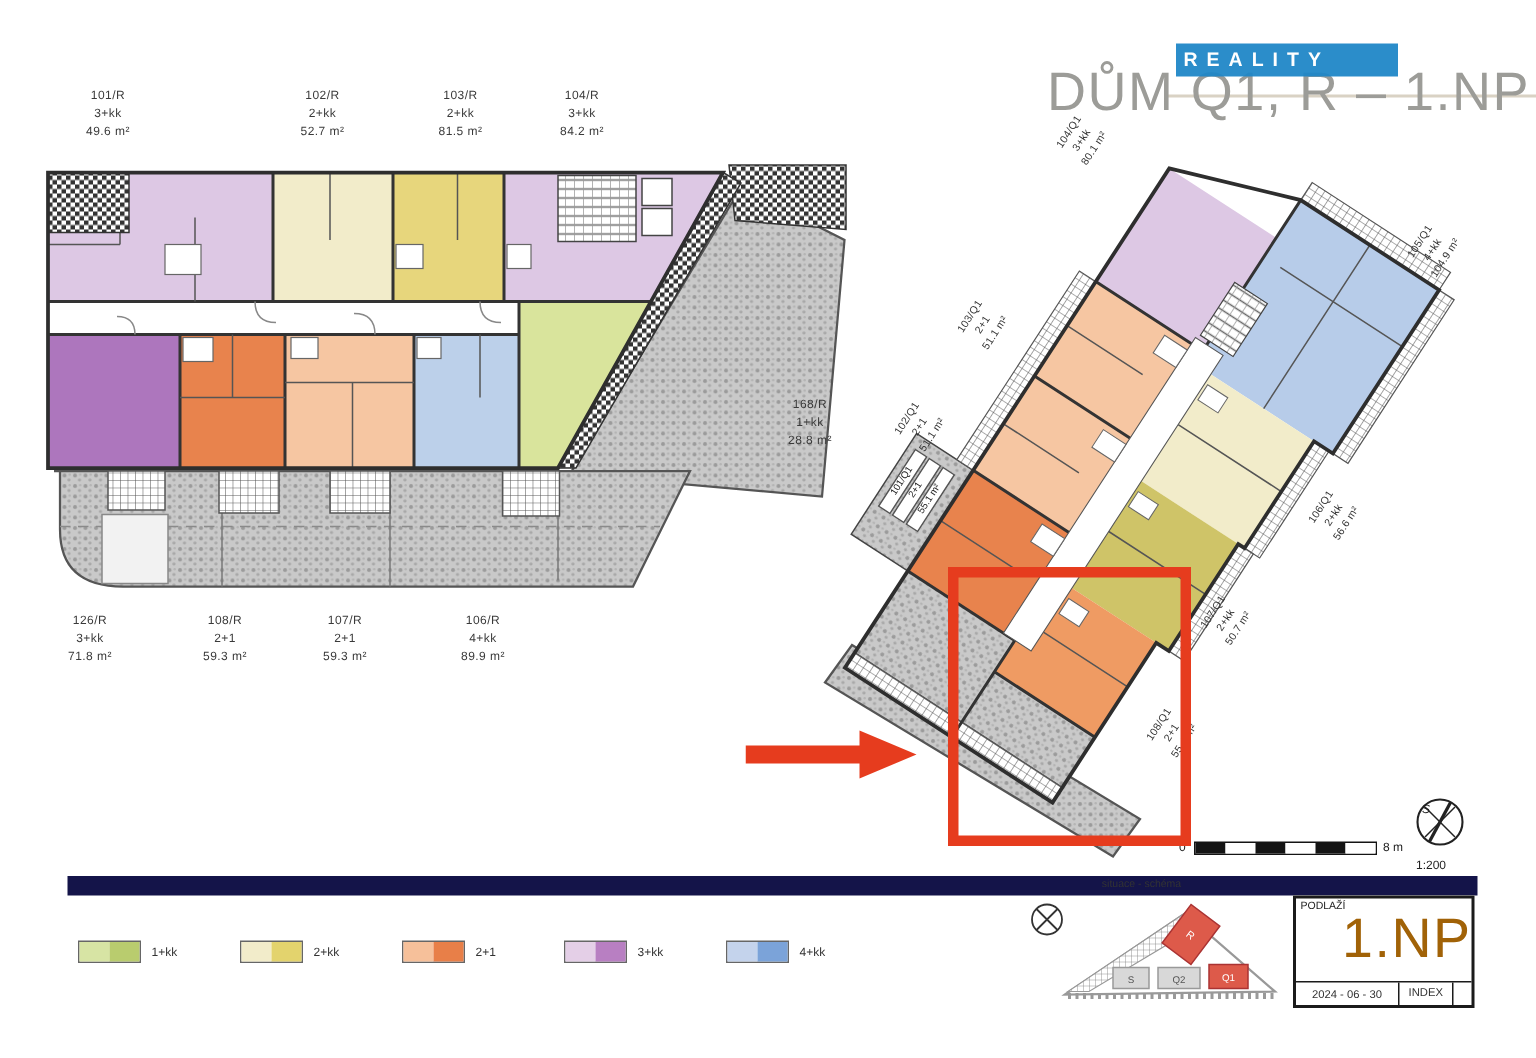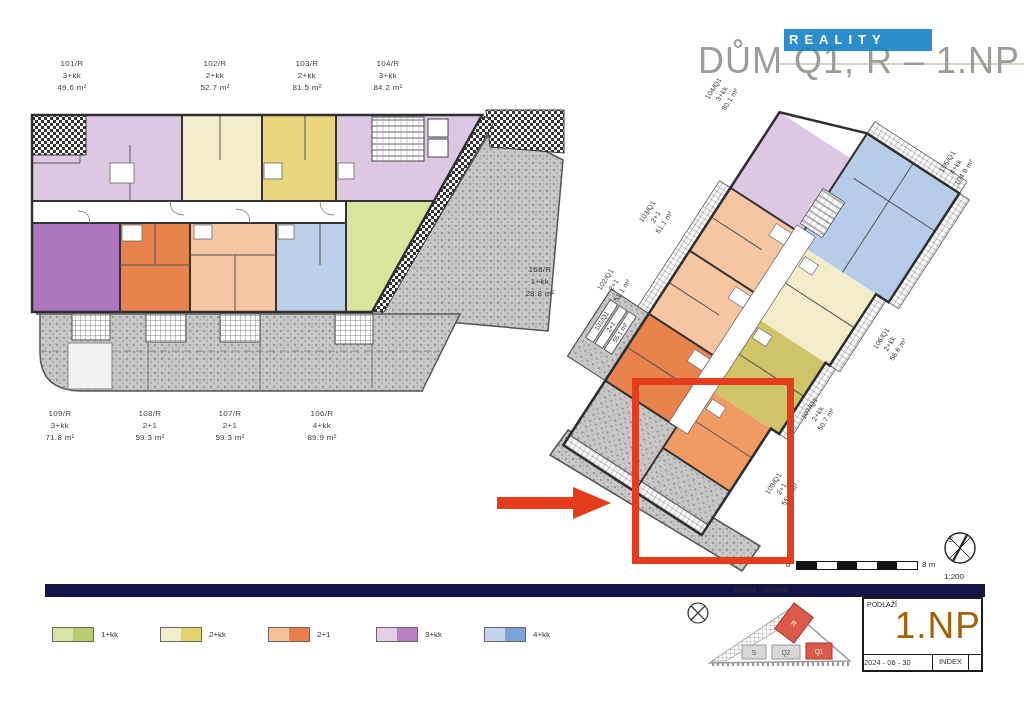--- a/index.html
+++ b/index.html
@@ -40,21 +40,21 @@
   .scaleblock{position:absolute;left:780px;top:530px;width:210px;height:52px;z-index:5;font-size:8px;color:#222}
   .scaleblock .lbl{position:absolute}
   .cells{position:absolute;left:16px;top:31px;display:flex;border:1px solid #141414}
   .cells i{display:block;width:20px;height:7px}
   .title-block{position:absolute;left:862px;top:597px;width:121px;height:75px;
                border:2px solid #1b1b1b;box-sizing:border-box;background:#fff;z-index:6}
   .tb-small{font-size:7px;color:#222;margin:2px 0 0 3px}
   .tb-floor{font-size:37px;color:#a16207;text-align:right;line-height:36px;letter-spacing:1px}
   .tb-row{position:absolute;left:0;bottom:0;width:100%;height:15px;border-top:1.5px solid #1b1b1b;
           display:flex;font-size:7.5px;align-items:center}
-  .tb-date{width:68px;text-align:left}
+  .tb-date{width:68px;text-align:center}
   .tb-index{width:35px;text-align:center;border-left:1.5px solid #1b1b1b;height:100%;line-height:14px}
   .tb-empty{flex:1;border-left:1.5px solid #1b1b1b;height:100%}
   svg{position:absolute}
 </style>
 </head>
 <body>
 
 <div class="header-title">DŮM Q1, R – 1.NP</div>
 <div class="header-line"></div>
 <div class="logo">
@@ -75,21 +75,21 @@
   <span>103/R</span>
     <span>2+kk</span>
     <span>81.5 m²</span>
   </div>
 <div class="plan-label" style="left:343px;top:58px">
   <span>104/R</span>
     <span>3+kk</span>
     <span>84.2 m²</span>
   </div>
 <div class="plan-label" style="left:15px;top:408px">
-  <span>109/R</span>
+  <span>126/R</span>
     <span>3+kk</span>
     <span>71.8 m²</span>
   </div>
 <div class="plan-label" style="left:105px;top:408px">
   <span>108/R</span>
     <span>2+1</span>
     <span>59.3 m²</span>
   </div>
 <div class="plan-label" style="left:185px;top:408px">
   <span>107/R</span>

